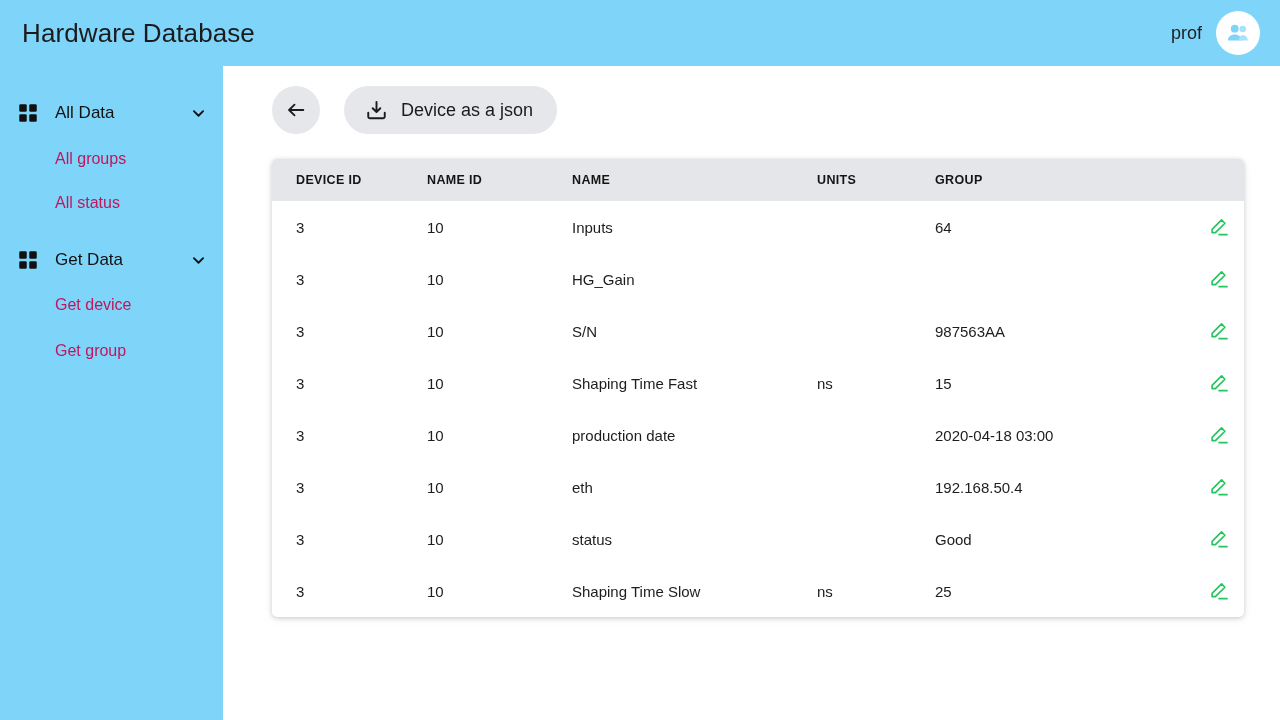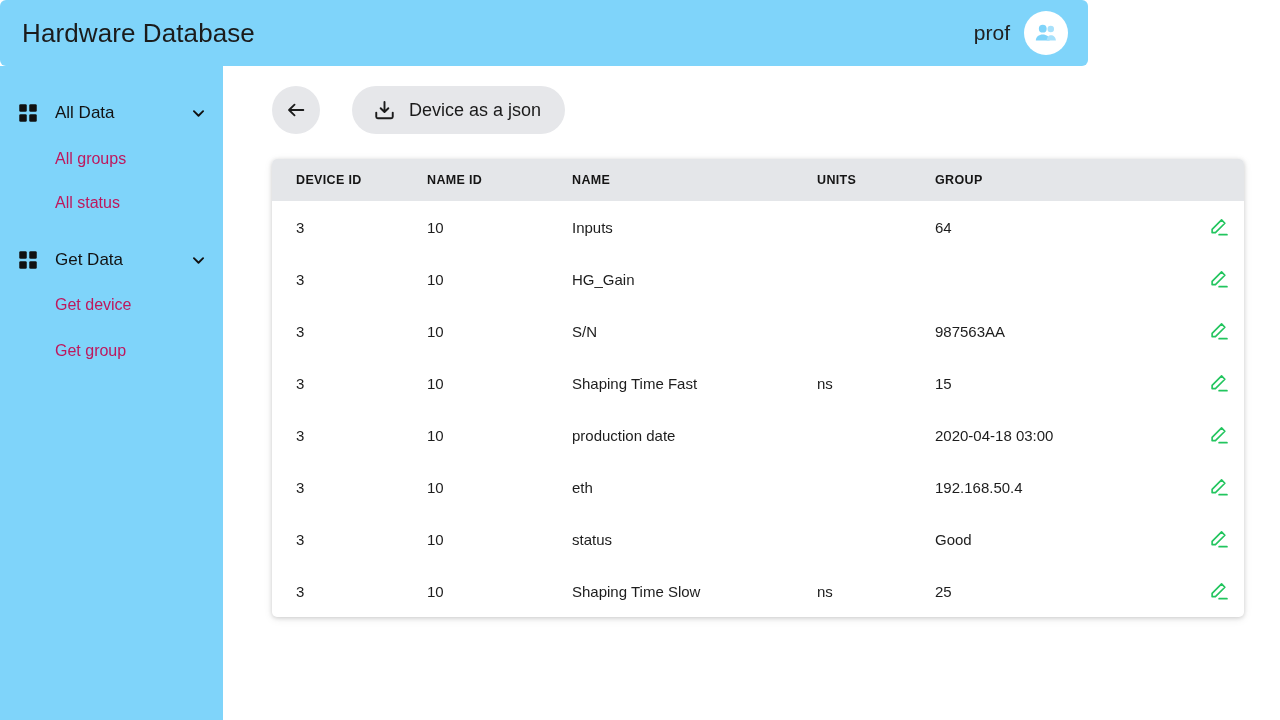--- a/index.html
+++ b/index.html
@@ -10,37 +10,36 @@
     overflow: hidden;
     background: #ffffff;
     font-family: "Liberation Sans", sans-serif;
   }
 
   .app { position: relative; width: 1280px; height: 720px; }
 
   
   .topbar {
     position: absolute; top: 0; left: 0;
-    width: 1088px; height: 66px;
+    width: 1280px; height: 66px;
     background: #7FD4FA;
     display: flex; align-items: center;
     justify-content: space-between;
     padding: 0 20px 0 22px;
     z-index: 5;
-    border-radius: 6px;
   }
   .app-title {
     font-size: 26px;
     font-weight: 400;
     color: #1b1b1b;
     letter-spacing: .1px;
     line-height: 1;
   }
   .topbar-right { display: flex; align-items: center; gap: 14px; }
-  .user-name { font-size: 21px; color: #202020; }
+  .user-name { font-size: 18px; color: #202020; }
   .avatar {
     width: 44px; height: 44px; border-radius: 50%;
     background: #ffffff;
     display: flex; align-items: center; justify-content: center;
   }
 
   
   .sidebar {
     position: absolute; top: 66px; left: 0;
     width: 223px; height: 654px;
@@ -82,21 +81,21 @@
   .sp-getdevice { margin-top: 6px; }
 
   
   .main {
     position: absolute; top: 66px; left: 223px;
     width: 1057px; height: 654px;
     background: #ffffff;
     padding: 16px 18px 0 49px;
   }
 
-  .toolbar { display: flex; align-items: flex-end; gap: 32px; margin-top: 4px; }
+  .toolbar { display: flex; align-items: flex-end; gap: 24px; margin-top: 4px; }
   .back-btn {
     width: 48px; height: 48px; border-radius: 50%;
     background: #E6E7EA; border: none;
     display: flex; align-items: center; justify-content: center;
     cursor: pointer; padding: 0;
   }
   .json-btn {
     height: 48px;
     border-radius: 24px;
     background: #E6E7EA;

